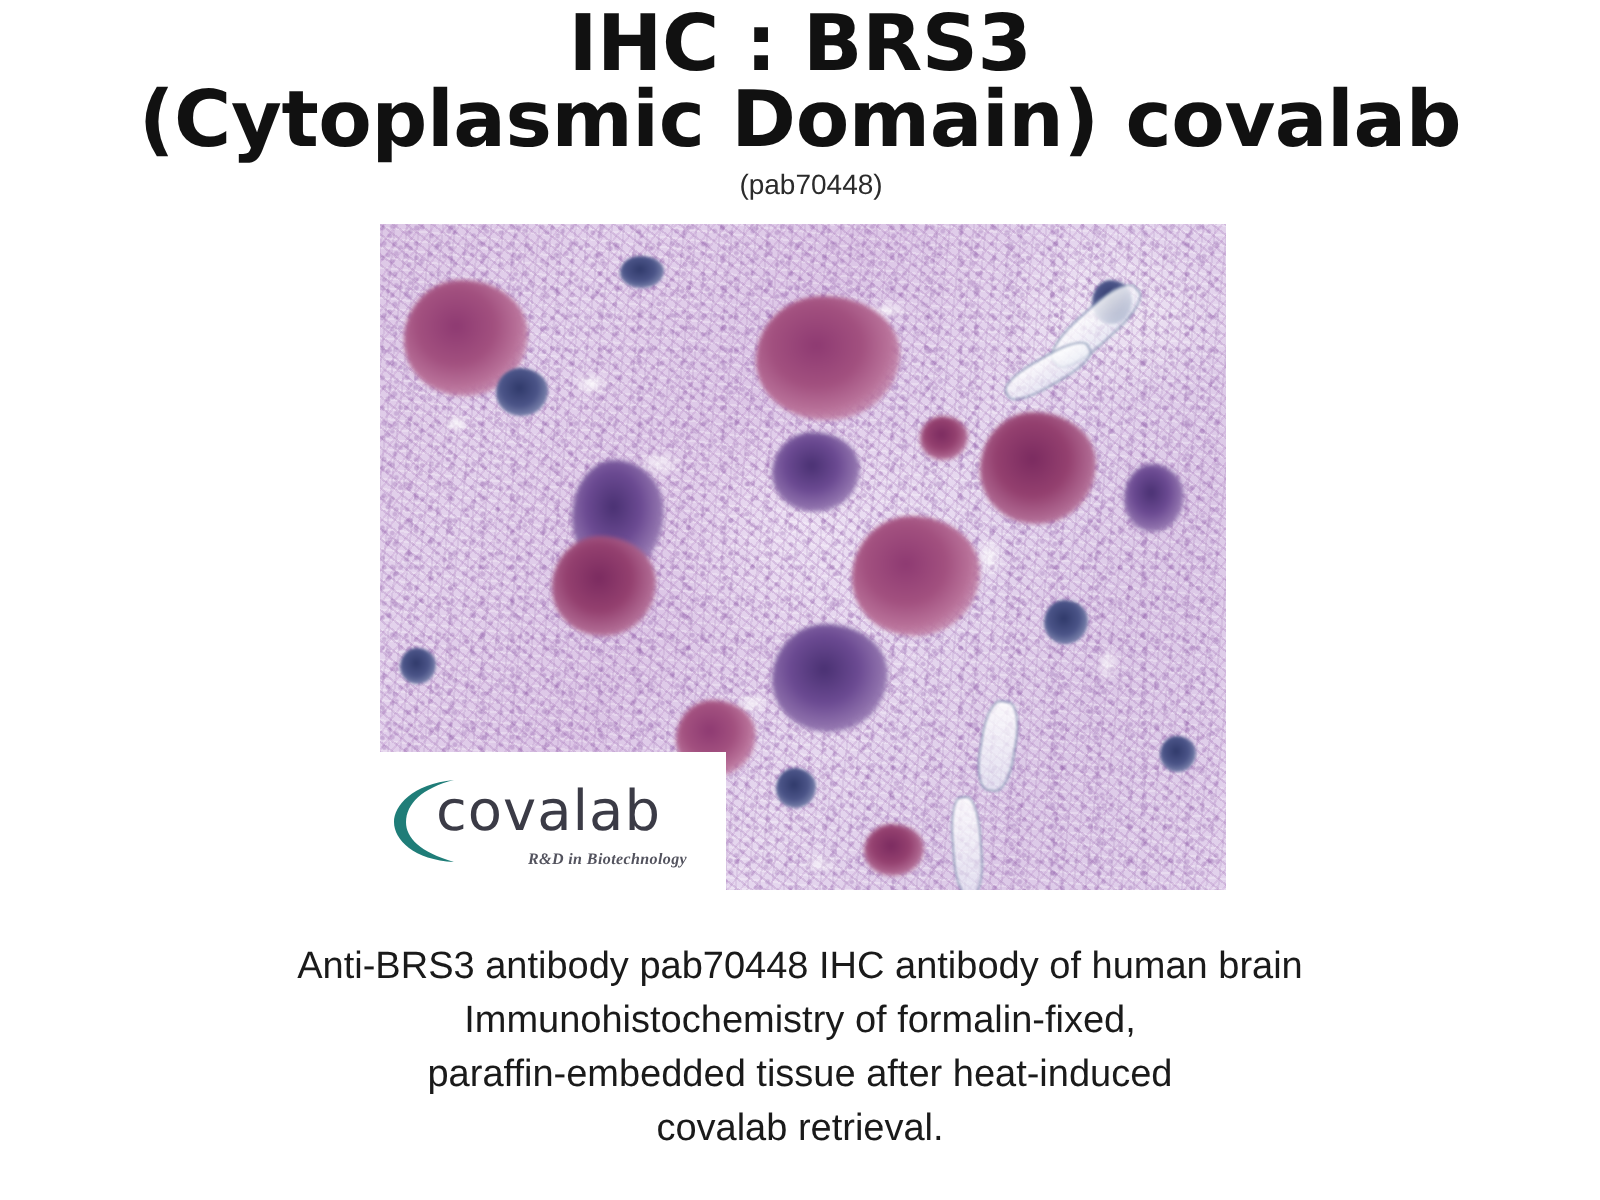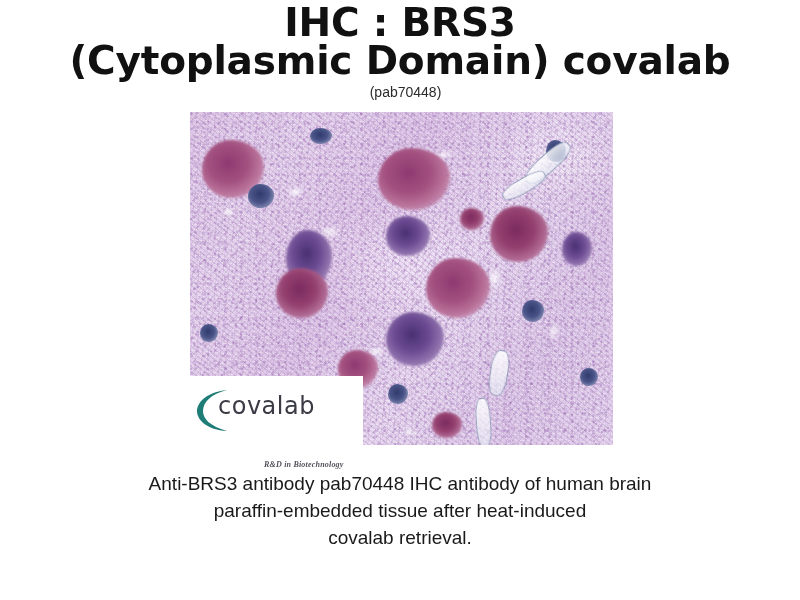--- a/index.html
+++ b/index.html
@@ -156,38 +156,37 @@
   .logo-swoosh {
     position: absolute;
     left: 6px;
     top: 7px;
   }
   .logo-word {
     position: absolute;
     left: 28px;
     top: 6px;
     font-family: "DejaVu Sans", sans-serif;
-    font-size: 24px;
+    font-size: 28px;
     font-weight: normal;
     color: #3b3b46;
     letter-spacing: 0.5px;
     line-height: 40px;
   }
   .logo-tagline {
     position: absolute;
     left: 74px;
     top: 45px;
     font-family: "Liberation Serif", serif;
     font-style: italic;
     font-size: 8px;
     font-weight: bold;
     color: #53535e;
     letter-spacing: 0.2px;
     white-space: nowrap;
-    margin-top: 35px;
   }
 
   
   .caption {
     position: absolute;
     left: 0;
     top: 470px;
     width: 800px;
     text-align: center;
   }
@@ -249,15 +248,16 @@
         <path d="M31 3 C10 5, 1 16, 1 24 C1 33, 11 43, 31 44 C14 39, 7 32, 7 24 C7 15, 15 7, 31 3 Z" fill="#1f7d78"></path>
       </svg>
     </span>
     <span class="logo-word">covalab</span>
     <span class="logo-tagline">R&amp;D in Biotechnology</span>
   </div>
 </div>
 
 <div class="caption">
   <div class="caption-line">Anti-BRS3 antibody pab70448 IHC antibody of human brain</div>
+  <div class="caption-line">Immunohistochemistry of formalin-fixed,</div>
   <div class="caption-line">paraffin-embedded tissue after heat-induced</div>
   <div class="caption-line">covalab retrieval.</div>
 </div>
 
 </body></html>

